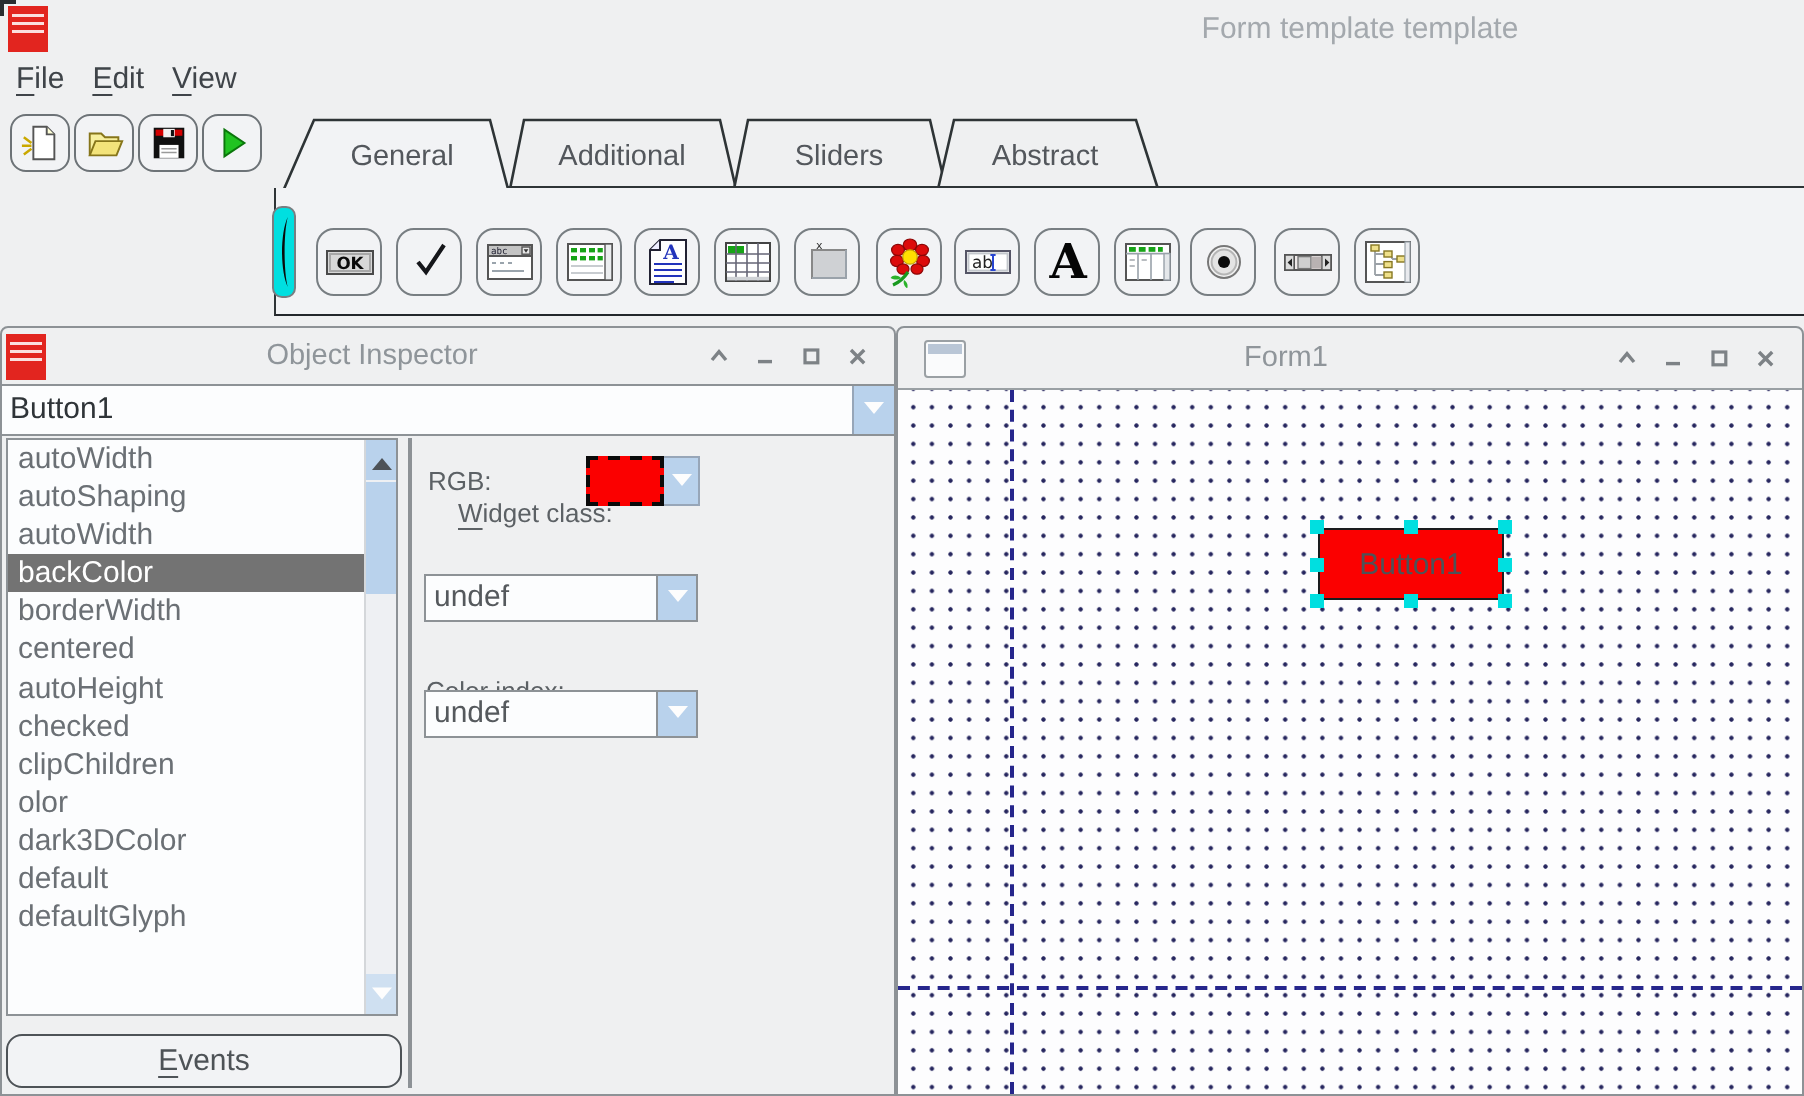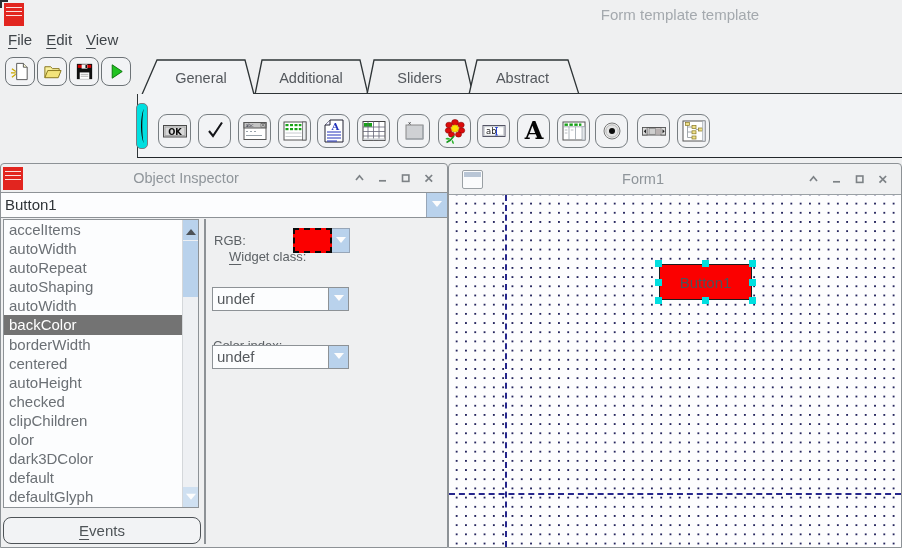--- a/index.html
+++ b/index.html
@@ -390,23 +390,21 @@
           </svg>
         </span>
       </div>
   </div>
   <div class="oi-combo">
     <div class="value">Button1</div>
     <div class="dd-btn"></div>
   </div>
   <div id="prop-list">
     <div id="prop-rows">
-        <div class="prop-row">accelItems</div>
         <div class="prop-row">autoWidth</div>
-        <div class="prop-row">autoRepeat</div>
         <div class="prop-row">autoShaping</div>
         <div class="prop-row">autoWidth</div>
         <div class="prop-row selected">backColor</div>
         <div class="prop-row">borderWidth</div>
         <div class="prop-row">centered</div>
         <div class="prop-row">autoHeight</div>
         <div class="prop-row">checked</div>
         <div class="prop-row">clipChildren</div>
         <div class="prop-row">olor</div>
         <div class="prop-row">dark3DColor</div>

